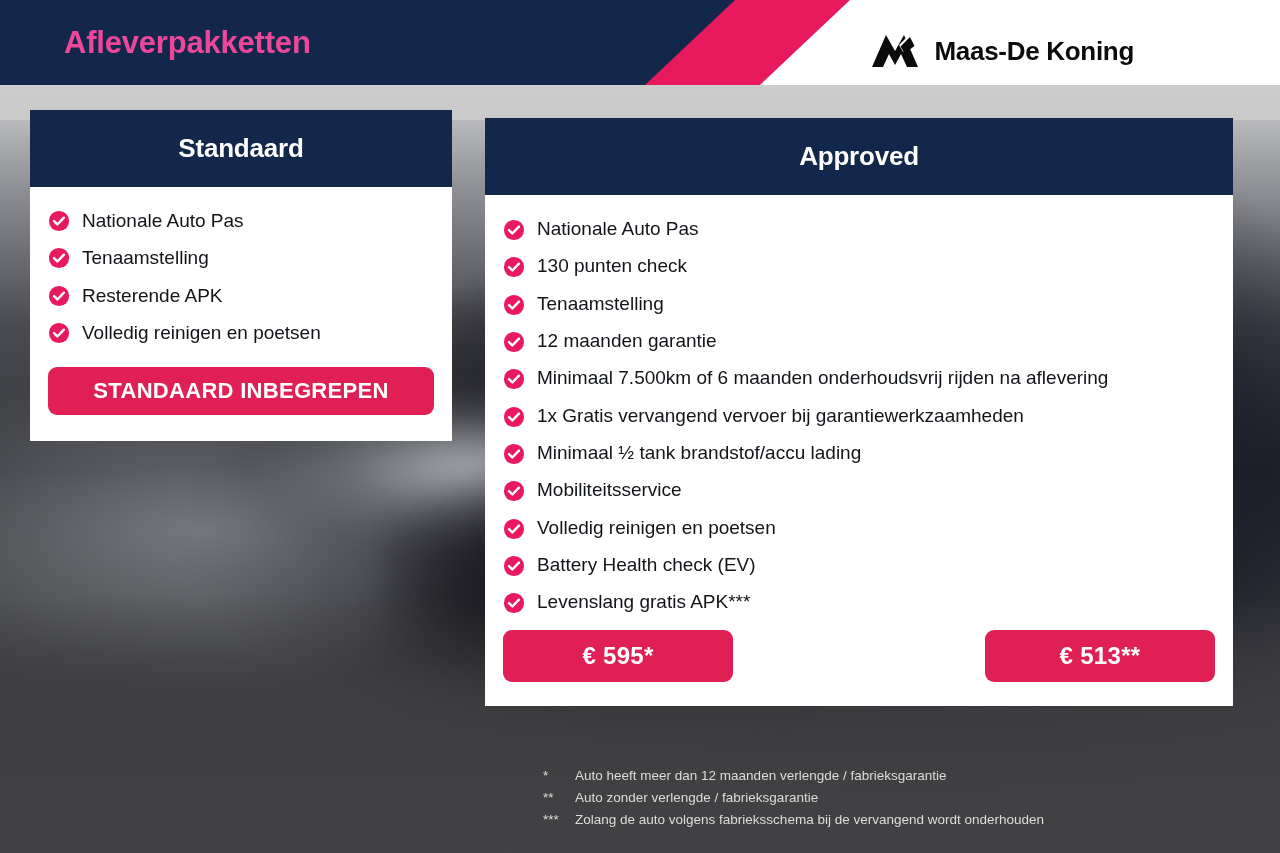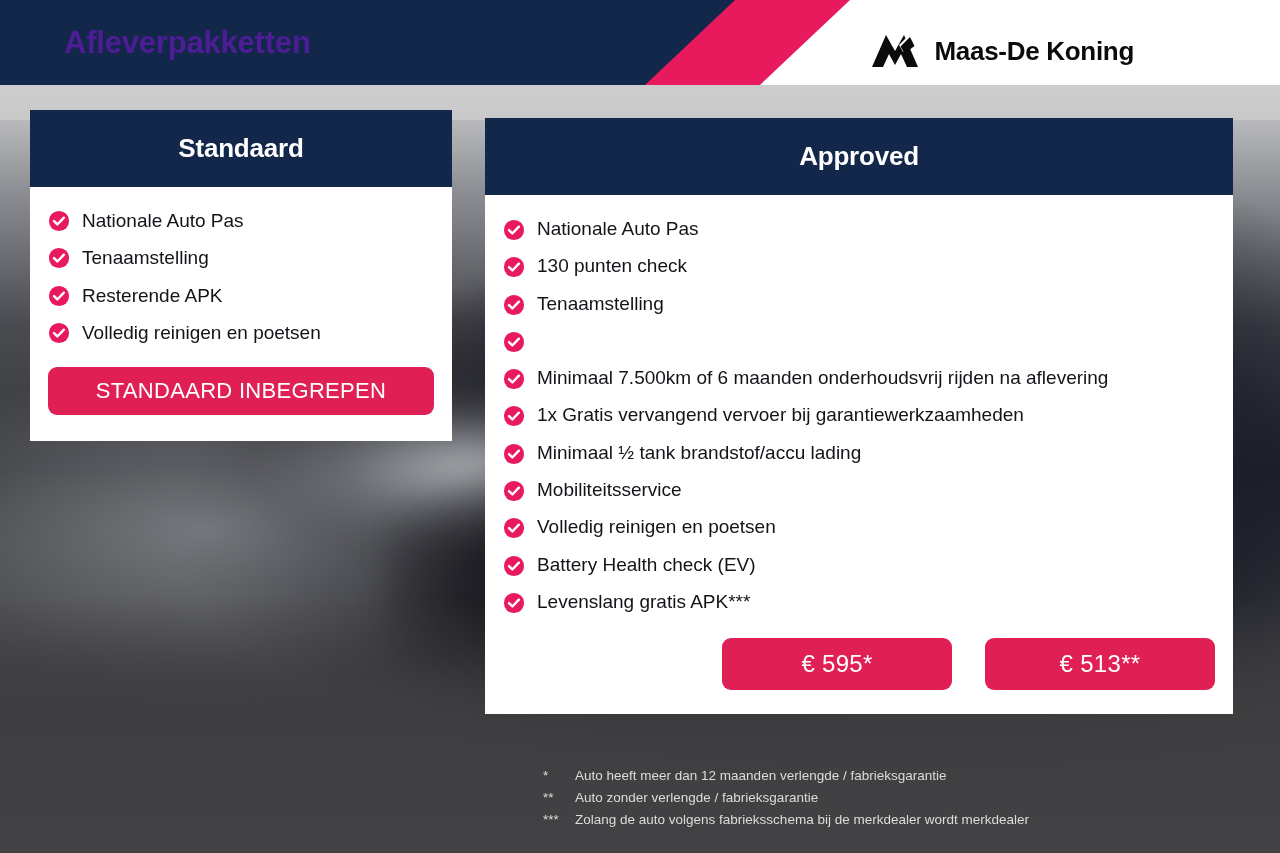--- a/index.html
+++ b/index.html
@@ -52,21 +52,21 @@
     clip-path:polygon(0 0, 790px 0, 700px 85px, 0 85px);
   }
   .banner-pink {
     position:absolute; left:0; top:0; width:850px; height:85px;
     background:#e8195c;
     clip-path:polygon(735px 0, 850px 0, 760px 85px, 645px 85px);
   }
   .banner-title {
     position:absolute; left:64px; top:0; height:85px;
     display:flex; align-items:center;
-    color:#4c1d95; font-size:31px; font-weight:bold; letter-spacing:-.2px;
+    color:#ec4899; font-size:31px; font-weight:bold; letter-spacing:-.2px;
   }
   .brand {
     position:absolute; right:146px; top:0; height:102px;
     display:flex; align-items:center; gap:14px;
   }
   .brand-mark { width:52px; height:40px; display:block; }
   .brand-name {
     color:#0b0b0b; font-size:26px; font-weight:bold; letter-spacing:-.3px;
   }
 
@@ -103,31 +103,31 @@
   #list-standaard .feature-text { font-size:19px; }
 
   
   #list-approved .feature { margin-bottom:13px; }
   #list-approved .check-icon { width:22px; height:22px; margin-top:2px; }
   #list-approved .feature-text { font-size:19px; }
 
   .btn-pink {
     background:#e01f54; color:#ffffff;
     border:none; border-radius:9px;
-    font-weight:normal; letter-spacing:.3px;
+    font-weight:bold; letter-spacing:.3px;
     display:flex; align-items:center; justify-content:center;
     cursor:pointer;
   }
   #btn-standaard-included {
     width:100%; height:48px; font-size:22px; margin-top:22px;
   }
 
   .price-row {
-    display:flex; gap:33px; justify-content:flex-end;
-    margin-top:24px; padding-bottom:4px;
+    display:flex; gap:33px; justify-content:space-between;
+    margin-top:16px; padding-bottom:4px;
   }
   .price-btn { width:230px; height:52px; font-size:24px; }
 
   
   .footnotes {
     position:absolute; left:543px; top:765px; width:700px; z-index:7;
     color:#dcdcdc; font-size:13.5px; line-height:1.62;
   }
   .footnote { display:flex; }
   .fn-mark { width:32px; flex:0 0 32px; }
@@ -224,20 +224,21 @@
               <circle cx="12" cy="12" r="11" fill="#e8195c"></circle>
               <path d="M6.6 12.2 L10.2 15.8 L17.3 8.4" fill="none" stroke="#ffffff" stroke-width="2.7" stroke-linecap="round" stroke-linejoin="round"></path>
             </svg>
             <span class="feature-text">Tenaamstelling</span>
           </li>
           <li class="feature">
             <svg viewBox="0 0 24 24" class="check-icon">
               <circle cx="12" cy="12" r="11" fill="#e8195c"></circle>
               <path d="M6.6 12.2 L10.2 15.8 L17.3 8.4" fill="none" stroke="#ffffff" stroke-width="2.7" stroke-linecap="round" stroke-linejoin="round"></path>
             </svg>
+            <span class="feature-text">12 maanden garantie</span>
           </li>
           <li class="feature">
             <svg viewBox="0 0 24 24" class="check-icon">
               <circle cx="12" cy="12" r="11" fill="#e8195c"></circle>
               <path d="M6.6 12.2 L10.2 15.8 L17.3 8.4" fill="none" stroke="#ffffff" stroke-width="2.7" stroke-linecap="round" stroke-linejoin="round"></path>
             </svg>
             <span class="feature-text">Minimaal 7.500km of 6 maanden onderhoudsvrij rijden na aflevering</span>
           </li>
           <li class="feature">
             <svg viewBox="0 0 24 24" class="check-icon">
@@ -295,15 +296,15 @@
     <div class="footnote">
       <span class="fn-mark">*</span>
       <span class="fn-text">Auto heeft meer dan 12 maanden verlengde / fabrieksgarantie</span>
     </div>
     <div class="footnote">
       <span class="fn-mark">**</span>
       <span class="fn-text">Auto zonder verlengde / fabrieksgarantie</span>
     </div>
     <div class="footnote">
       <span class="fn-mark">***</span>
-      <span class="fn-text">Zolang de auto volgens fabrieksschema bij de merkdealer wordt merkdealer</span>
+      <span class="fn-text">Zolang de auto volgens fabrieksschema bij de vervangend wordt onderhouden</span>
     </div>
   </footer>
 
 </body></html>

